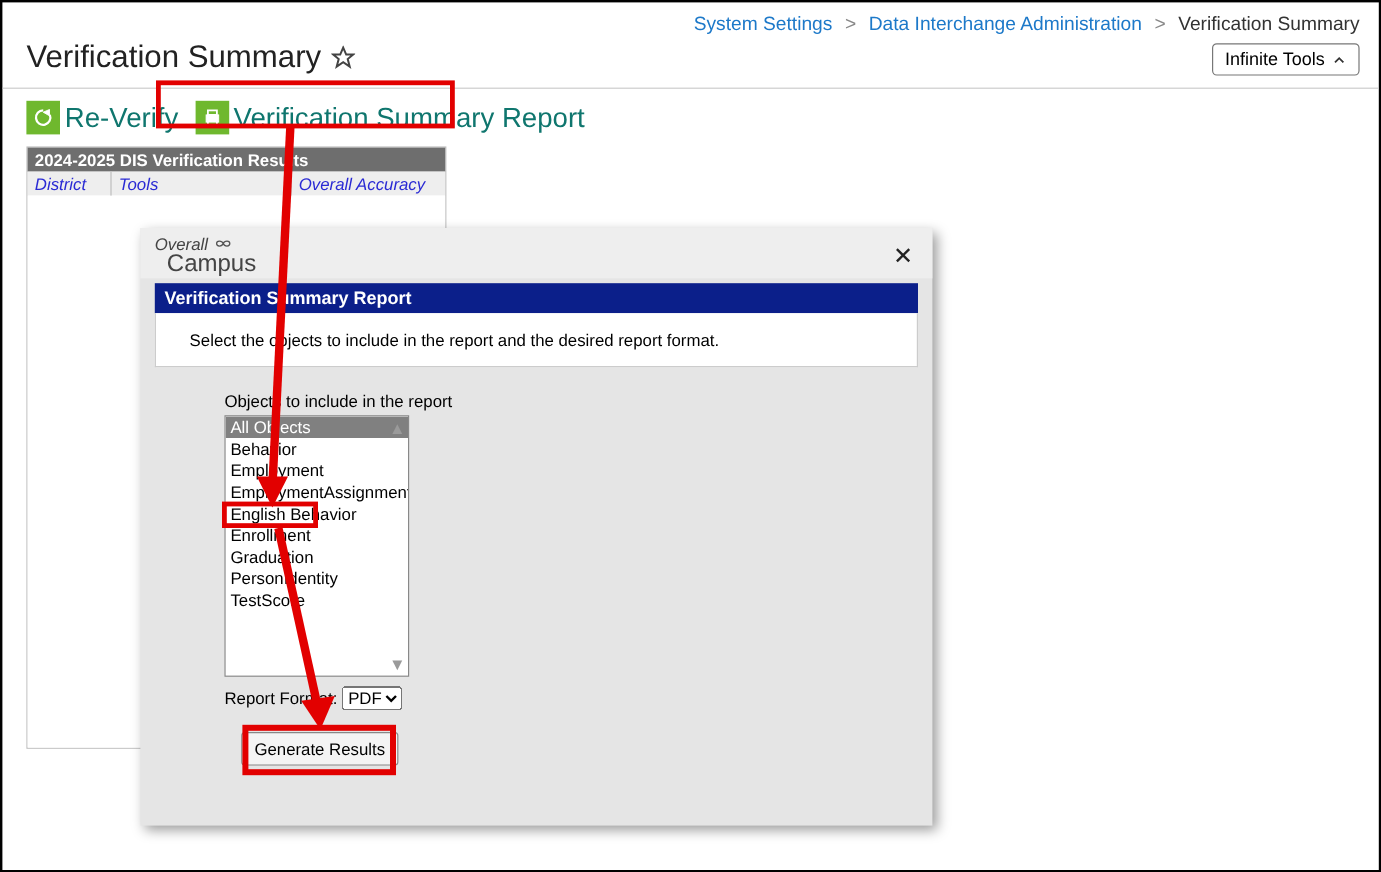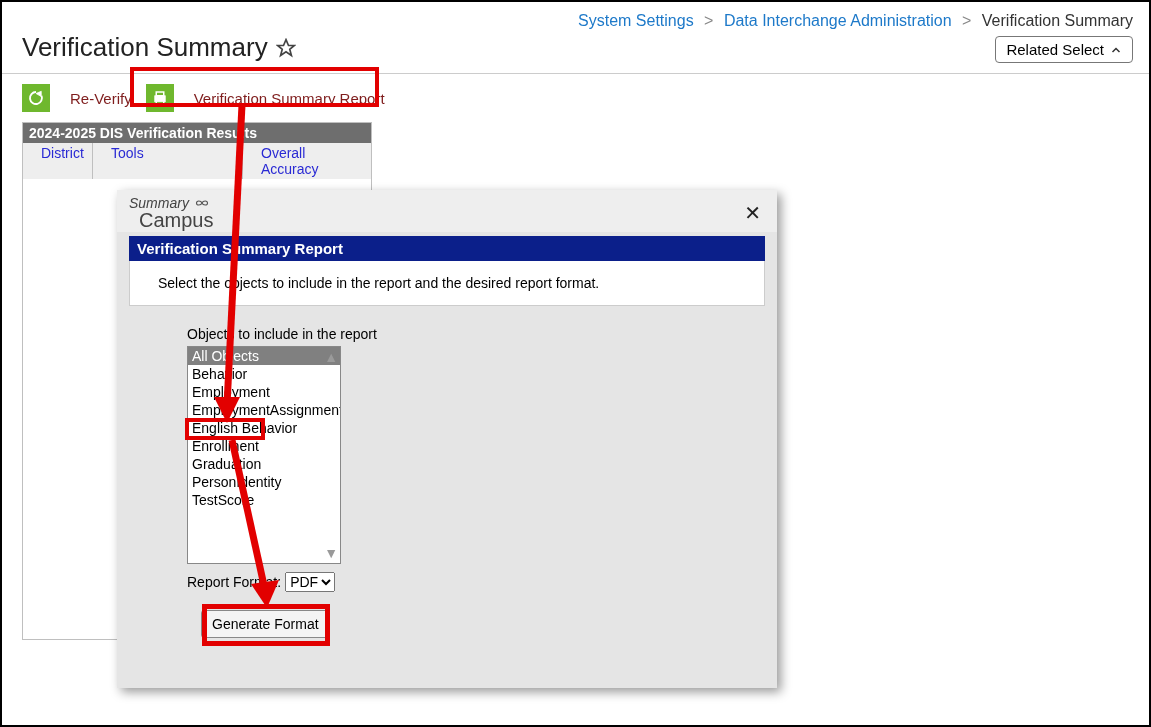--- a/index.html
+++ b/index.html
@@ -31,21 +31,21 @@
   .related-tools {
     border:1px solid #777; border-radius:4px; padding:4px 10px; font-size:15px;
     display:flex; align-items:center; gap:6px; background:#fff; cursor:pointer;
   }
   .chev { width:12px; height:12px; }
 
   .divider { border-top:1px solid #ccc; margin-top:6px; }
 
   
   .toolbar { display:flex; align-items:center; gap:14px; padding:10px 20px 6px 20px; }
-  .tool-btn { display:flex; align-items:center; gap:20px; font-size:15px; color:#7f1d1d; cursor:pointer; }
+  .tool-btn { display:flex; align-items:center; gap:4px; font-size:23px; color:#0f766e; cursor:pointer; }
   .sq-icon { width:28px; height:28px; background:#6fb82e; display:flex; align-items:center; justify-content:center; }
   .sq-icon svg { width:18px; height:18px; fill:#fff; stroke:#fff; }
 
   
   .hl { position:absolute; border:4px solid #e20000; pointer-events:none; }
   .hl1 { left:128px; top:65px; width:249px; height:40px; }
   .hl2 { left:183px; top:416px; width:80px; height:22px; }
   .hl3 { left:200px; top:602px; width:128px; height:42px; border-width:5px; }
 
   
@@ -55,21 +55,21 @@
   .results {
     margin: 4px 20px 0 20px;
     width: 350px;
     border:1px solid #bfbfbf;
   }
   .results-title {
     background:#6e6e6e; color:#fff; font-weight:bold; font-size:14px;
     padding:2px 6px;
   }
   .results-head { display:flex; background:#eeeeee; font-size:14px; }
-  .results-head .col { border-right:1px solid #bfbfbf; padding:2px 18px; }
+  .results-head .col { border-right:1px solid #bfbfbf; padding:2px 6px;font-style:italic; }
   .results-head .col:last-child { border-right:none; }
   .results-head a { color:#2a2ad4; text-decoration:none; }
   .col-district { width:70px; }
   .col-name { width:150px; }
   .col-acc { flex:1; }
   .results-body { height:460px; background:#fff; }
 
   
   .modal {
     position:absolute;
@@ -125,21 +125,21 @@
     </div>
     <div class="right-head">
       <div class="breadcrumb">
         <a href="#">System Settings</a>
         <span class="sep">&gt;</span>
         <a href="#">Data Interchange Administration</a>
         <span class="sep">&gt;</span>
         <span>Verification Summary</span>
       </div>
       <div class="related-tools">
-        <span>Related Select</span>
+        <span>Infinite Tools</span>
         <svg class="chev" viewBox="0 0 24 24">
           <polyline points="5,16 12,9 19,16" fill="none" stroke="#333" stroke-width="3"></polyline>
         </svg>
       </div>
     </div>
   </div>
 
   <div class="divider"></div>
 
   <div class="toolbar">
@@ -171,21 +171,21 @@
       <div class="col col-name"><a href="#">Tools</a></div>
       <div class="col col-acc"><a href="#">Overall Accuracy</a></div>
     </div>
     <div class="results-body"></div>
   </div>
 
   <div class="modal">
     <div class="modal-top">
       <div class="logo-box">
         <span class="logo-main">
-          <span>Summary</span>
+          <span>Overall</span>
           <svg width="22" height="12" viewBox="0 0 40 20">
               <path d="M10 10c0-5 8-5 10 0s10 5 10 0-8-5-10 0-10 5-10 0z" fill="none" stroke="#555" stroke-width="2"></path>
             </svg>
         </span>
         <span class="logo-sub">Campus</span>
       </div>
       <span class="close-x">✕</span>
     </div>
     <div class="modal-blue">Verification Summary Report</div>
     <div class="modal-desc">Select the objects to include in the report and the desired report format.</div>
@@ -203,21 +203,21 @@
           <div class="opt">Graduation</div>
           <div class="opt">PersonIdentity</div>
           <div class="opt">TestScore</div>
         </div>
       <div class="format-row">
         <span>Report Format:</span>
         <select>
           <option>PDF</option>
         </select>
       </div>
-      <button class="gen-btn">Generate Format</button>
+      <button class="gen-btn">Generate Results</button>
     </div>
   </div>
 
   <div class="hl hl1"></div>
   <div class="hl hl2"></div>
   <div class="hl hl3"></div>
 
   <svg class="arrow" style="left:210px; top:103px;" width="40" height="320">
     <line x1="30" y1="0" x2="15" y2="300" stroke="#e20000" stroke-width="7"></line>
     <polygon points="15,318 2,292 28,292" fill="#e20000"></polygon>

